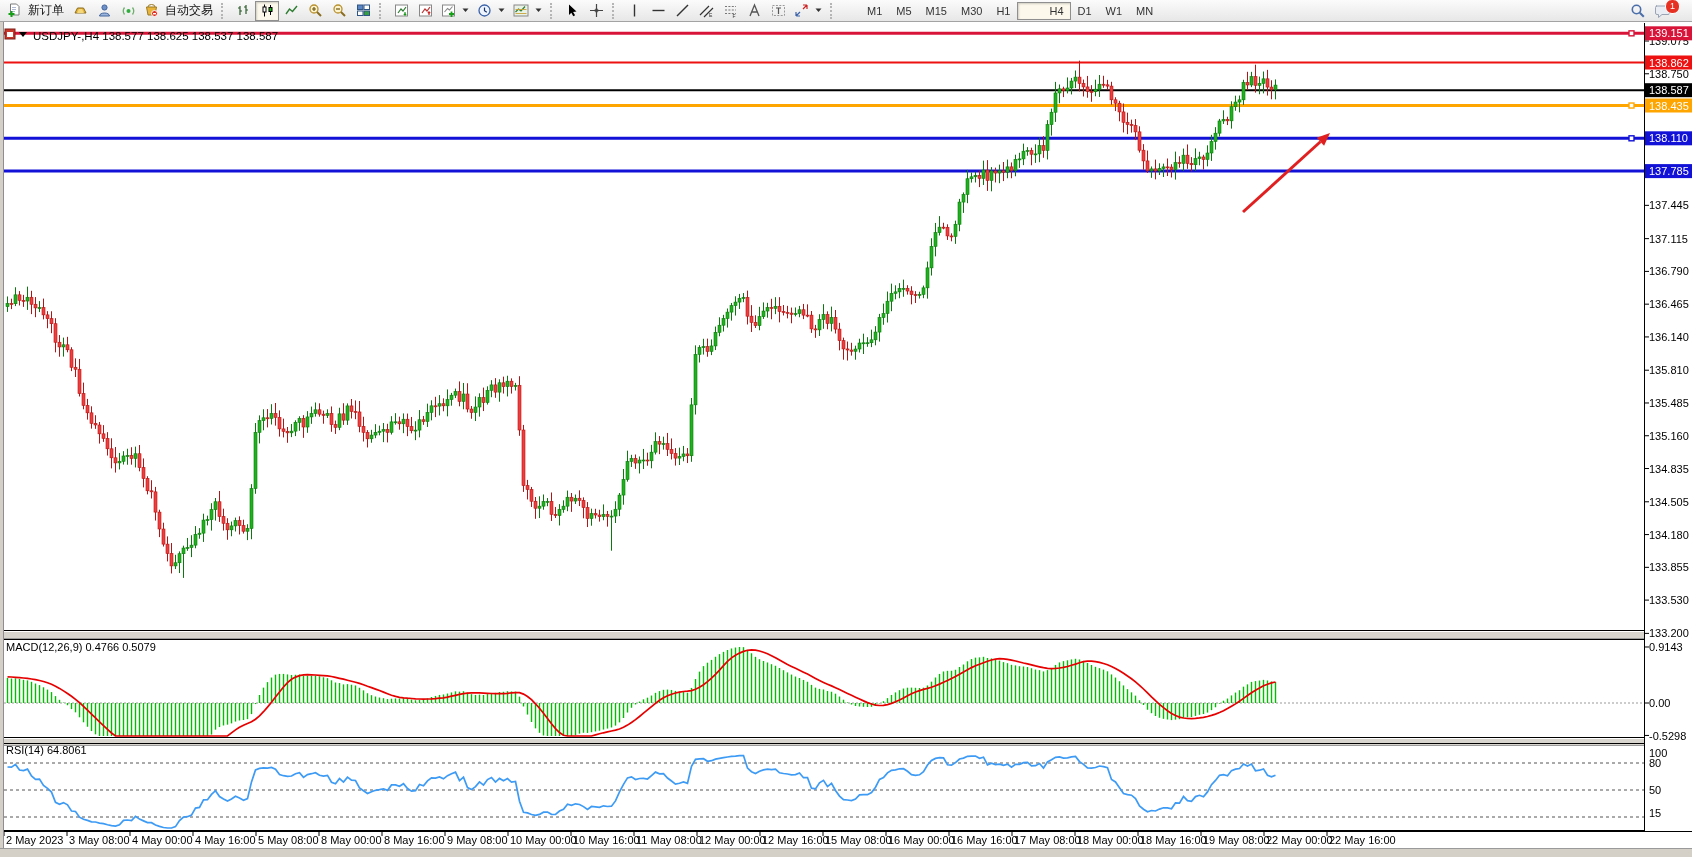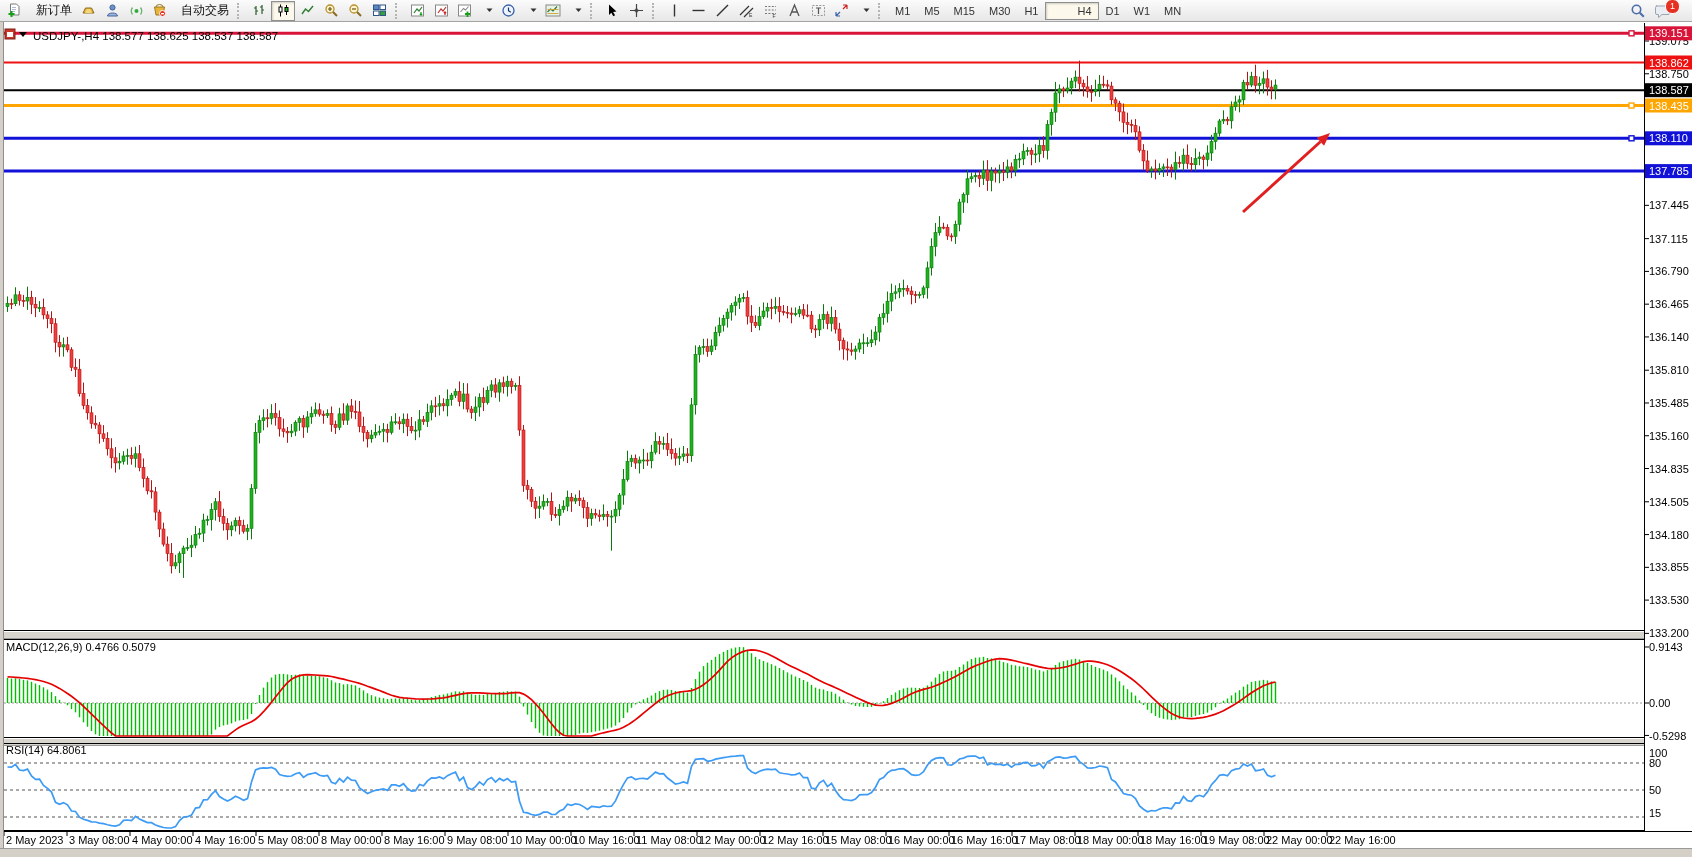--- a/index.html
+++ b/index.html
@@ -1,18 +1,18 @@
 <!DOCTYPE html>
 <html><head>
 <meta charset="utf-8">
 <style>
   html,body{margin:0;padding:0;background:#fff;}
   body{width:1692px;height:857px;position:relative;font-family:"Liberation Sans",sans-serif;overflow:hidden;}
   .toolbar{position:absolute;top:0;left:0;width:1692px;height:22px;background:linear-gradient(#fbfbfb,#e7e7e7);border-bottom:1px solid #a3a3a3;display:flex;align-items:center;padding:0 3px;box-sizing:border-box;z-index:5;}
-  .tb-btn{height:20px;min-width:24px;display:flex;align-items:center;justify-content:center;gap:14px;padding:0 3px;border:1px solid transparent;box-sizing:border-box;}
+  .tb-btn{height:20px;min-width:24px;display:flex;align-items:center;justify-content:center;gap:6px;padding:0 3px;border:1px solid transparent;box-sizing:border-box;}
   .tb-btn.active{border:1px solid #8f8f8f;background:#fcf8ec;box-shadow:inset 1px 1px 2px rgba(0,0,0,0.18);}
   .tb-label{font-size:12px;color:#111;white-space:nowrap;}
   .tb-sep{width:4px;height:16px;border-left:2px dotted #b5b5b5;margin:0 4px;}
   .tf-btn{font-size:11px;color:#333;height:18px;padding:0 6px;display:flex;align-items:center;border:1px solid transparent;box-sizing:border-box;}
   .tf-btn.active{border:1px solid #8f8f8f;background:#fcf8ec;box-shadow:inset 1px 1px 2px rgba(0,0,0,0.18);padding-left:31px;}
   .tb-right{margin-left:auto;display:flex;align-items:center;}
   .badge{position:absolute;top:-3px;right:-6px;background:#e53022;color:#fff;font-size:9px;min-width:13px;height:13px;border-radius:7px;display:flex;align-items:center;justify-content:center;border:1px solid #fff;}
   .chat-wrap{position:relative;margin-right:14px;}
   .left-strip{position:absolute;left:0;top:22px;width:4px;height:826px;background:#d4d0c8;border-right:1px solid #8e8e8e;box-sizing:border-box;z-index:2;}
   .bottom-strip{position:absolute;left:0;top:848px;width:1692px;height:9px;background:#d4d0c8;border-top:1px solid #9a9a9a;box-sizing:border-box;}
@@ -197,21 +197,21 @@
   <div class="tb-btn">
     <svg width="15" height="15" viewBox="0 0 15 15">
         <path d="M2 13l4-4M2 13h4M2 13V9" stroke="#3a62a8" stroke-width="1.2" fill="none"></path>
         <path d="M13 2L9 6M13 2H9M13 2v4" stroke="#c22" stroke-width="1.2" fill="none"></path>
       </svg>
     <svg width="7" height="5" viewBox="0 0 7 5">
         <path d="M0.5 0.5L3.5 4 6.5 0.5z" fill="#333"></path>
       </svg>
   </div>
   <div class="tb-sep"></div>
-  <div id="tf-group" style="display:flex;align-items:flex-end;">
+  <div id="tf-group" style="display:flex;align-items:flex-end;margin-left:20px;">
       <div class="tf-btn">M1</div>
       <div class="tf-btn">M5</div>
       <div class="tf-btn">M15</div>
       <div class="tf-btn">M30</div>
       <div class="tf-btn">H1</div>
       <div class="tf-btn active">H4</div>
       <div class="tf-btn">D1</div>
       <div class="tf-btn">W1</div>
       <div class="tf-btn">MN</div>
     </div>

